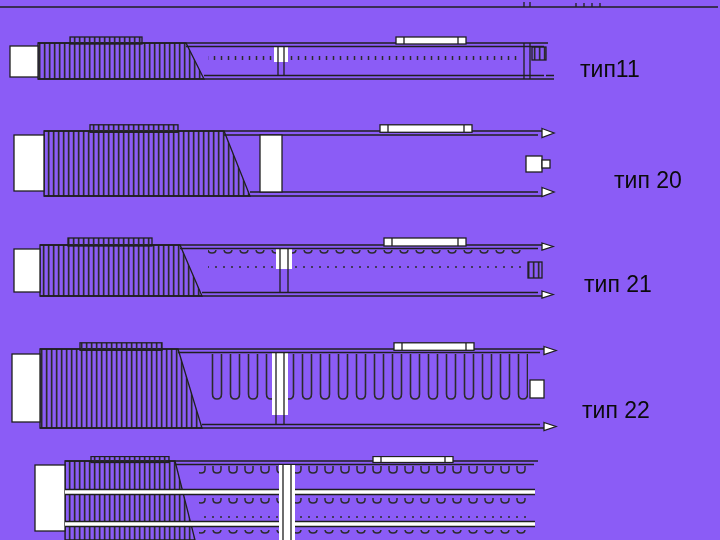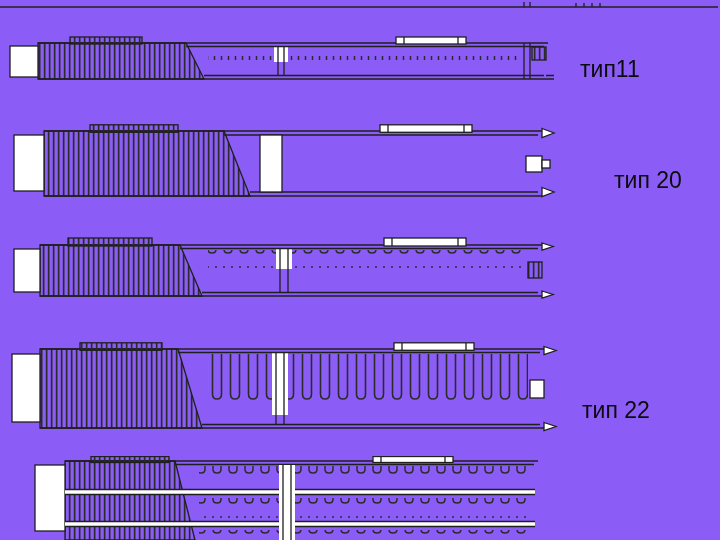--- a/index.html
+++ b/index.html
@@ -103,20 +103,21 @@
       <path d="M190,56.5 H526"></path>
       <path d="M28,60 H530"></path>
       <rect x="56" y="2" width="84" height="8" fill="url(#fins)"></rect>
       <rect x="372" y="2" width="82" height="8" fill="#fff"></rect>
       <path d="M380,2 V10 M446,2 V10"></path>
       <polygon points="530,7 541,10.5 530,14" fill="#fff"></polygon>
       <polygon points="530,55 541,58.5 530,62" fill="#fff"></polygon>
       <rect x="516" y="26" width="14" height="16" fill="url(#fins)"></rect>
     </g>
   </svg>
+  <div class="type-label" style="left:584px; top:271px;">тип 21</div>
 
   <svg class="rad" style="left:10px; top:342px;" width="548" height="94" viewBox="0 0 548 94">
     <g stroke="#1f1f1f" stroke-width="1.3" fill="none">
       <polygon points="30,7 168,7 192,86 30,86" fill="url(#fins)"></polygon>
       <rect x="2" y="12" width="28" height="68" fill="#fff"></rect>
       <rect x="196" y="12" width="322" height="58" fill="url(#combL)" stroke="none"></rect>
       <rect x="262" y="11" width="16" height="62" fill="#fff" stroke="none"></rect>
       <path d="M266,11 V83 M274,11 V83"></path>
       <path d="M30,7 H534"></path>
       <path d="M168,10.5 H530"></path>

